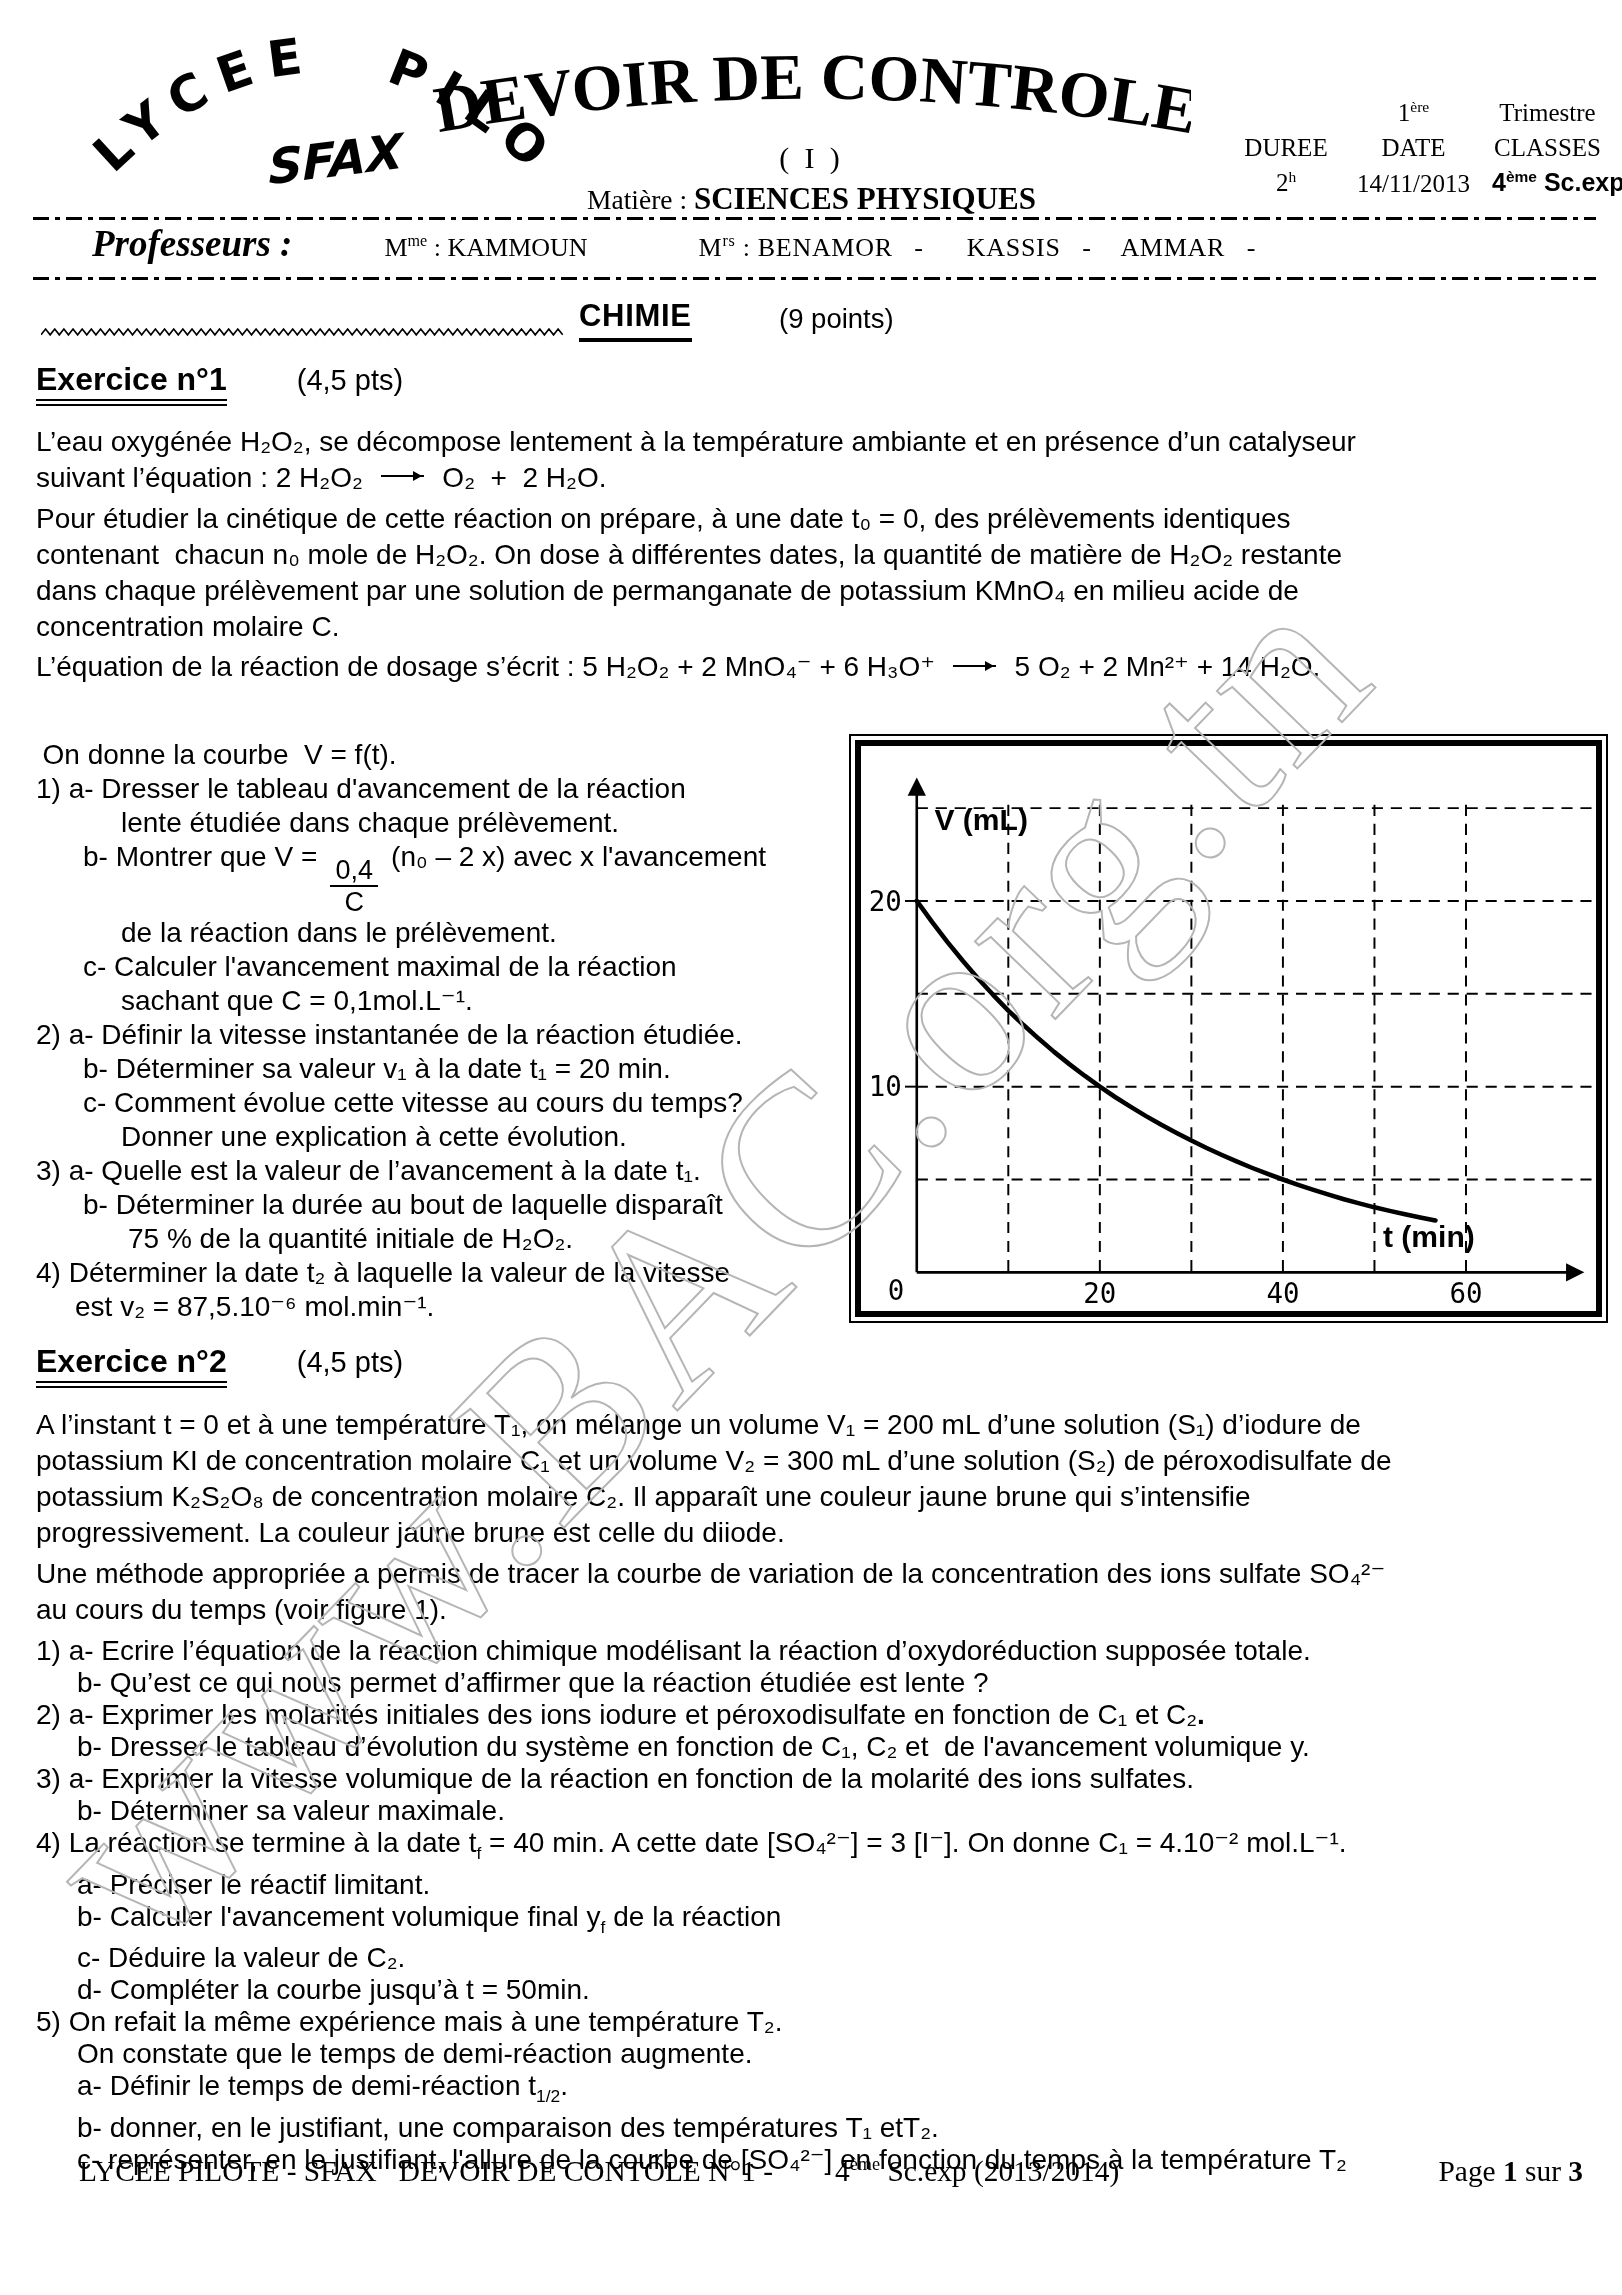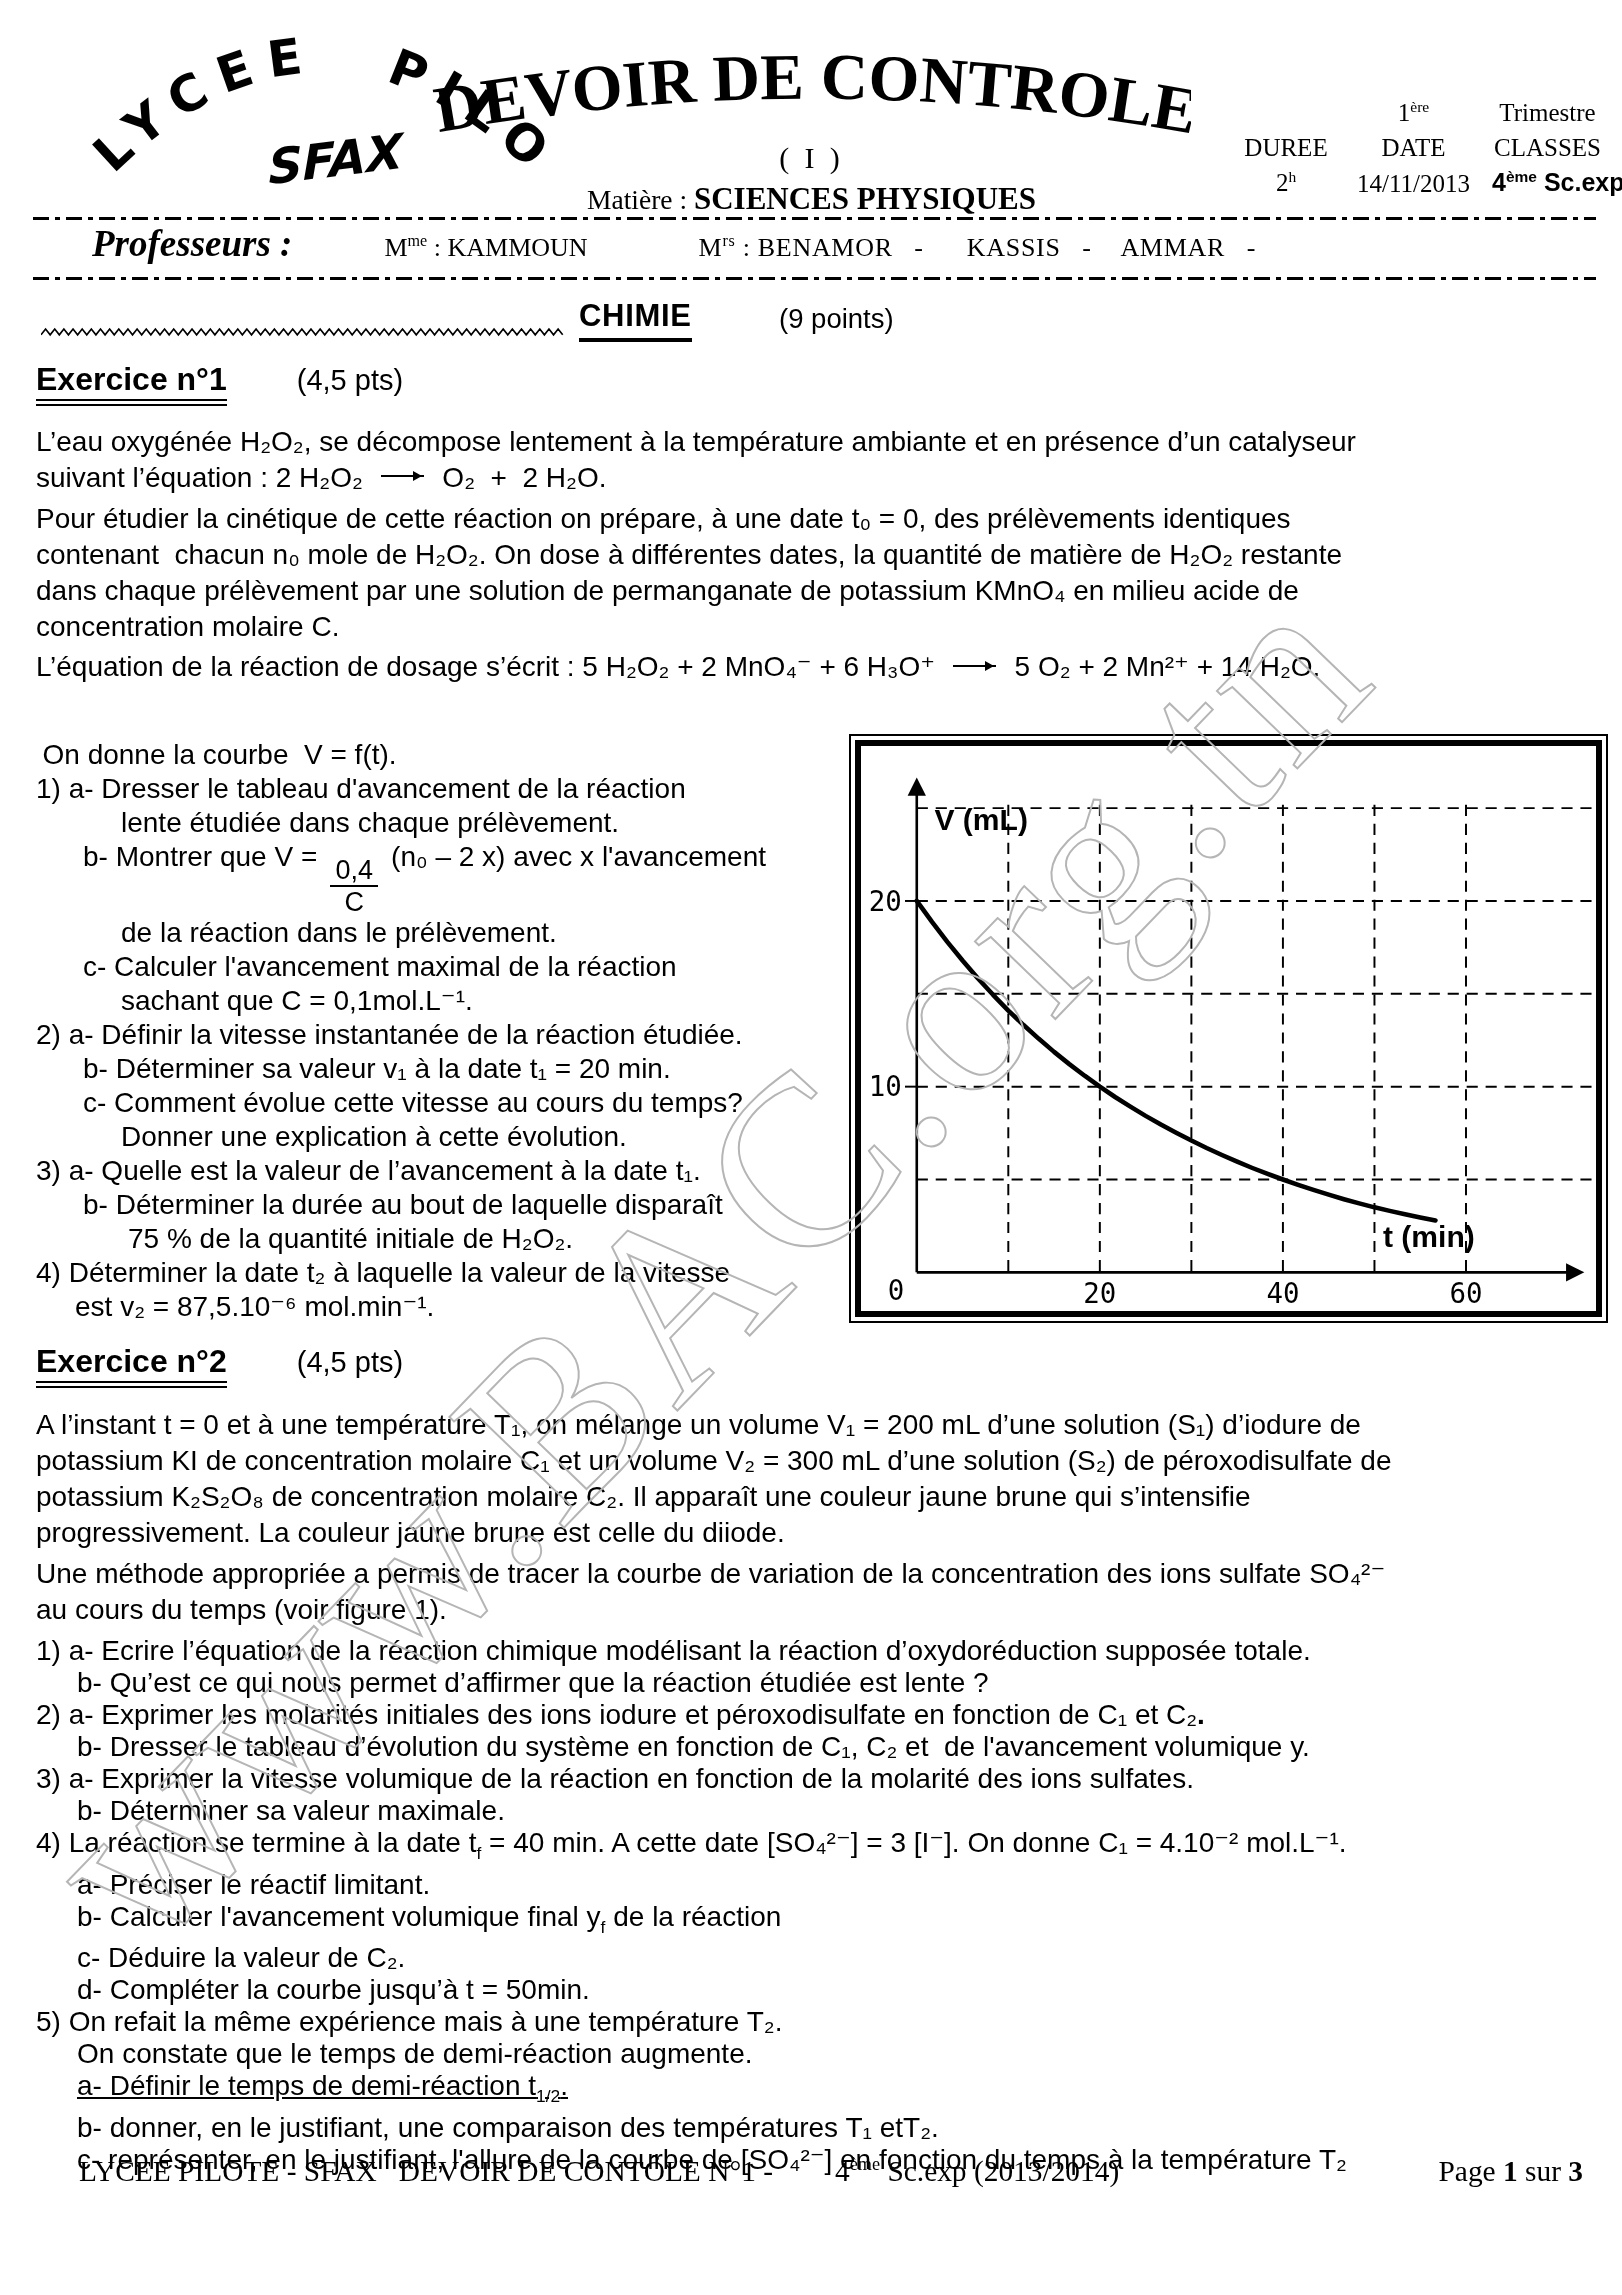--- a/index.html
+++ b/index.html
@@ -219,21 +219,21 @@
       <div class="qline" style="padding-left: 41px;">b- Dresser le tableau d’évolution du système en fonction de C₁, C₂ et&nbsp; de l'avancement volumique y.</div>
       <div class="qline">3) a- Exprimer la vitesse volumique de la réaction en fonction de la molarité des ions sulfates.</div>
       <div class="qline" style="padding-left: 41px;">b- Déterminer sa valeur maximale.</div>
       <div class="qline">4) La réaction se termine à la date t<sub>f</sub> = 40 min. A cette date [SO₄²⁻] = 3 [I⁻]. On donne C₁ = 4.10⁻² mol.L⁻¹.</div>
       <div class="qline" style="padding-left: 41px;">a- Préciser le réactif limitant.</div>
       <div class="qline" style="padding-left: 41px;">b- Calculer l'avancement volumique final y<sub>f</sub> de la réaction</div>
       <div class="qline" style="padding-left: 41px;">c- Déduire la valeur de C₂.</div>
       <div class="qline" style="padding-left: 41px;">d- Compléter la courbe jusqu’à t = 50min.</div>
       <div class="qline">5) On refait la même expérience mais à une température T₂.</div>
       <div class="qline" style="padding-left: 41px;">On constate que le temps de demi-réaction augmente.</div>
-      <div class="qline" style="padding-left: 41px; text-decoration: underline;">a- Définir le temps de demi-réaction t<sub>1/2</sub>.</div>
+      <div class="qline" style="padding-left: 41px;">a- Définir le temps de demi-réaction t<sub>1/2</sub>.</div>
       <div class="qline" style="padding-left: 41px;">b- donner, en le justifiant, une comparaison des températures T₁ etT₂.</div>
       <div class="qline" style="padding-left: 41px;">c- représenter, en le justifiant, l'allure de la courbe de [SO₄²⁻] en fonction du temps à la température T₂</div>
     </div>
 
   <div id="footer">
     <span id="footer-left">LYCEE PILOTE - SFAX&nbsp;&nbsp;&nbsp;DEVOIR DE CONTÔLE N°1 -</span>
     <span id="footer-mid">4<sup>ème</sup> Sc.exp (2013/2014)</span>
     <span id="footer-right">Page <b>1</b> sur <b>3</b></span>
   </div>
 

